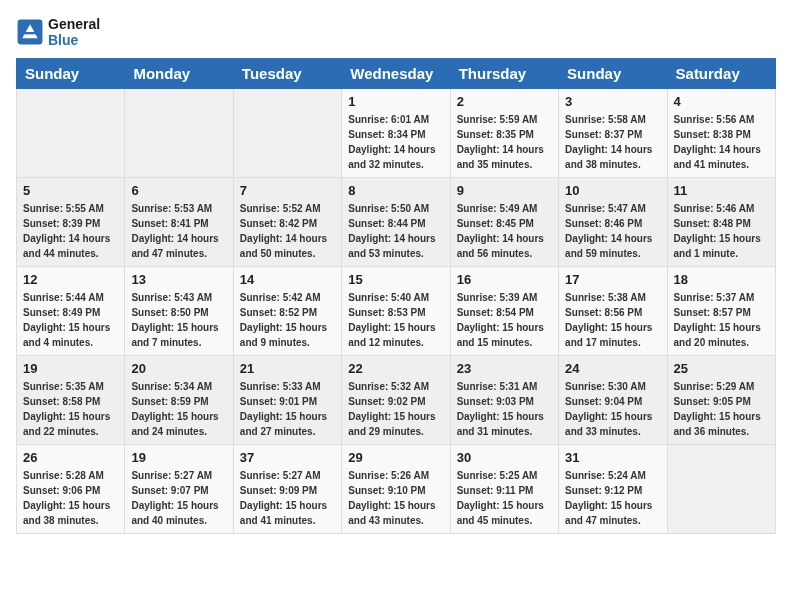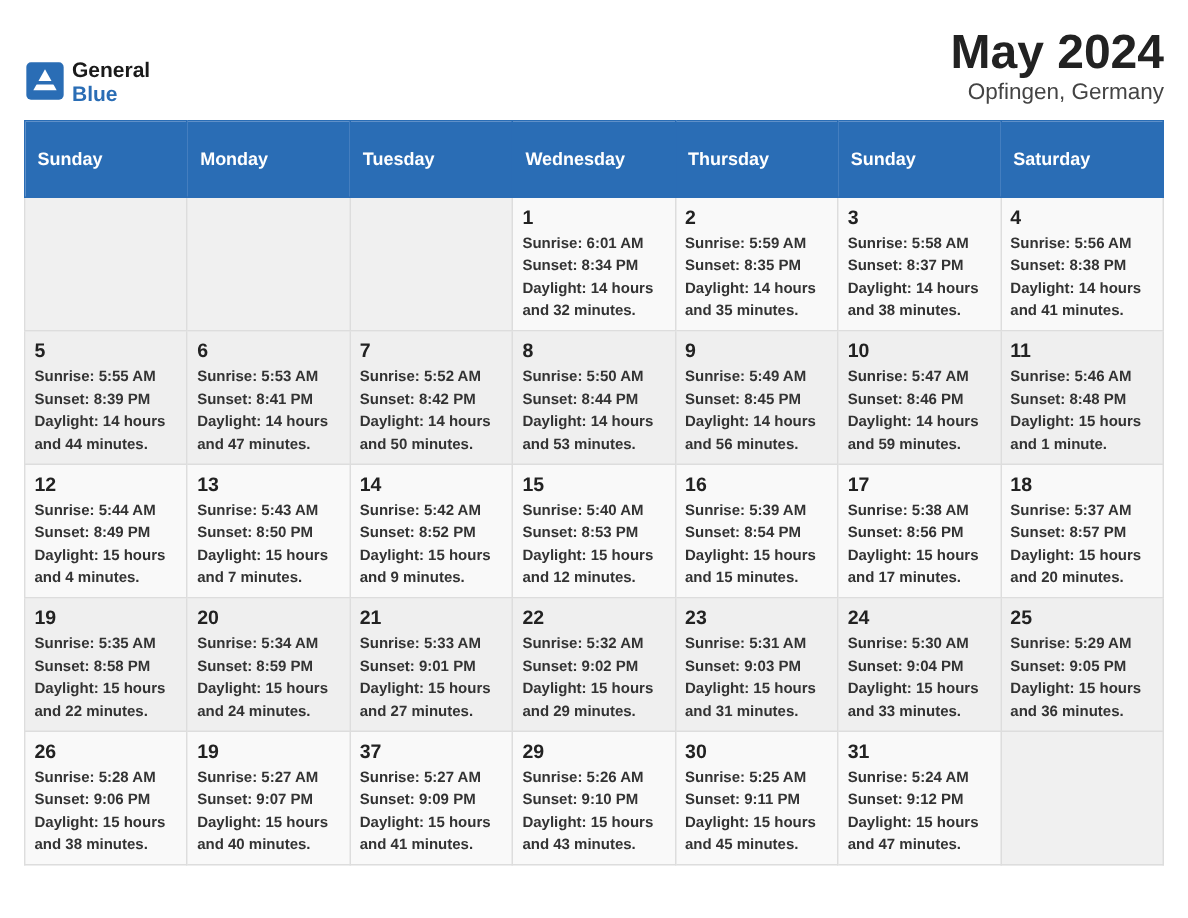--- a/index.html
+++ b/index.html
@@ -6,21 +6,21 @@
     body {
       font-family: Arial, sans-serif;
       background: #fff;
       width: 792px;
       min-height: 612px;
       padding: 16px;
     }
     .header {
       display: flex;
       justify-content: space-between;
-      align-items: flex-end;
+      align-items: center;
       margin-bottom: 10px;
     }
     .logo {
       display: flex;
       align-items: center;
       gap: 4px;
     }
     .logo-icon {
       width: 28px;
       height: 28px;
@@ -38,23 +38,23 @@
       color: #444;
     }
     .calendar {
       width: 100%;
       border-collapse: collapse;
       border: 1px solid #ccc;
     }
     .calendar th {
       background: #2a6db5;
       color: #fff;
-      font-size: 12px;
-      font-weight: bold;
-      padding: 18px 8px;
+      font-size: 15px;
+      font-weight: bold;
+      padding: 6px 8px;
       text-align: left;
       border: 1px solid #2a6db5;
     }
     .calendar td {
       vertical-align: top;
       padding: 5px 6px;
       border: 1px solid #ddd;
       width: 108px;
       min-height: 90px;
       font-size: 11px;
@@ -91,24 +91,20 @@
     <svg class="logo-icon" viewBox="0 0 36 36">
       <rect x="2" y="2" width="32" height="32" rx="4" fill="#2a6db5"></rect>
       <polygon points="8,26 18,8 28,26" fill="white"></polygon>
       <rect x="10" y="18" width="16" height="3" fill="#2a6db5"></rect>
     </svg>
     <div>
       <div style="font-size:14px;font-weight:bold;color:#1a1a1a;">General</div>
       <div style="font-size:14px;font-weight:bold;color:#2a6db5;">Blue</div>
     </div>
   </div>
-  <div class="title-block">
-    <div class="month-title">May 2024</div>
-    <div class="location">Opfingen, Germany</div>
-  </div>
 </div>
 
 <table class="calendar">
   <thead>
     <tr>
     <th>Sunday</th>
         <th>Monday</th>
         <th>Tuesday</th>
         <th>Wednesday</th>
         <th>Thursday</th>

